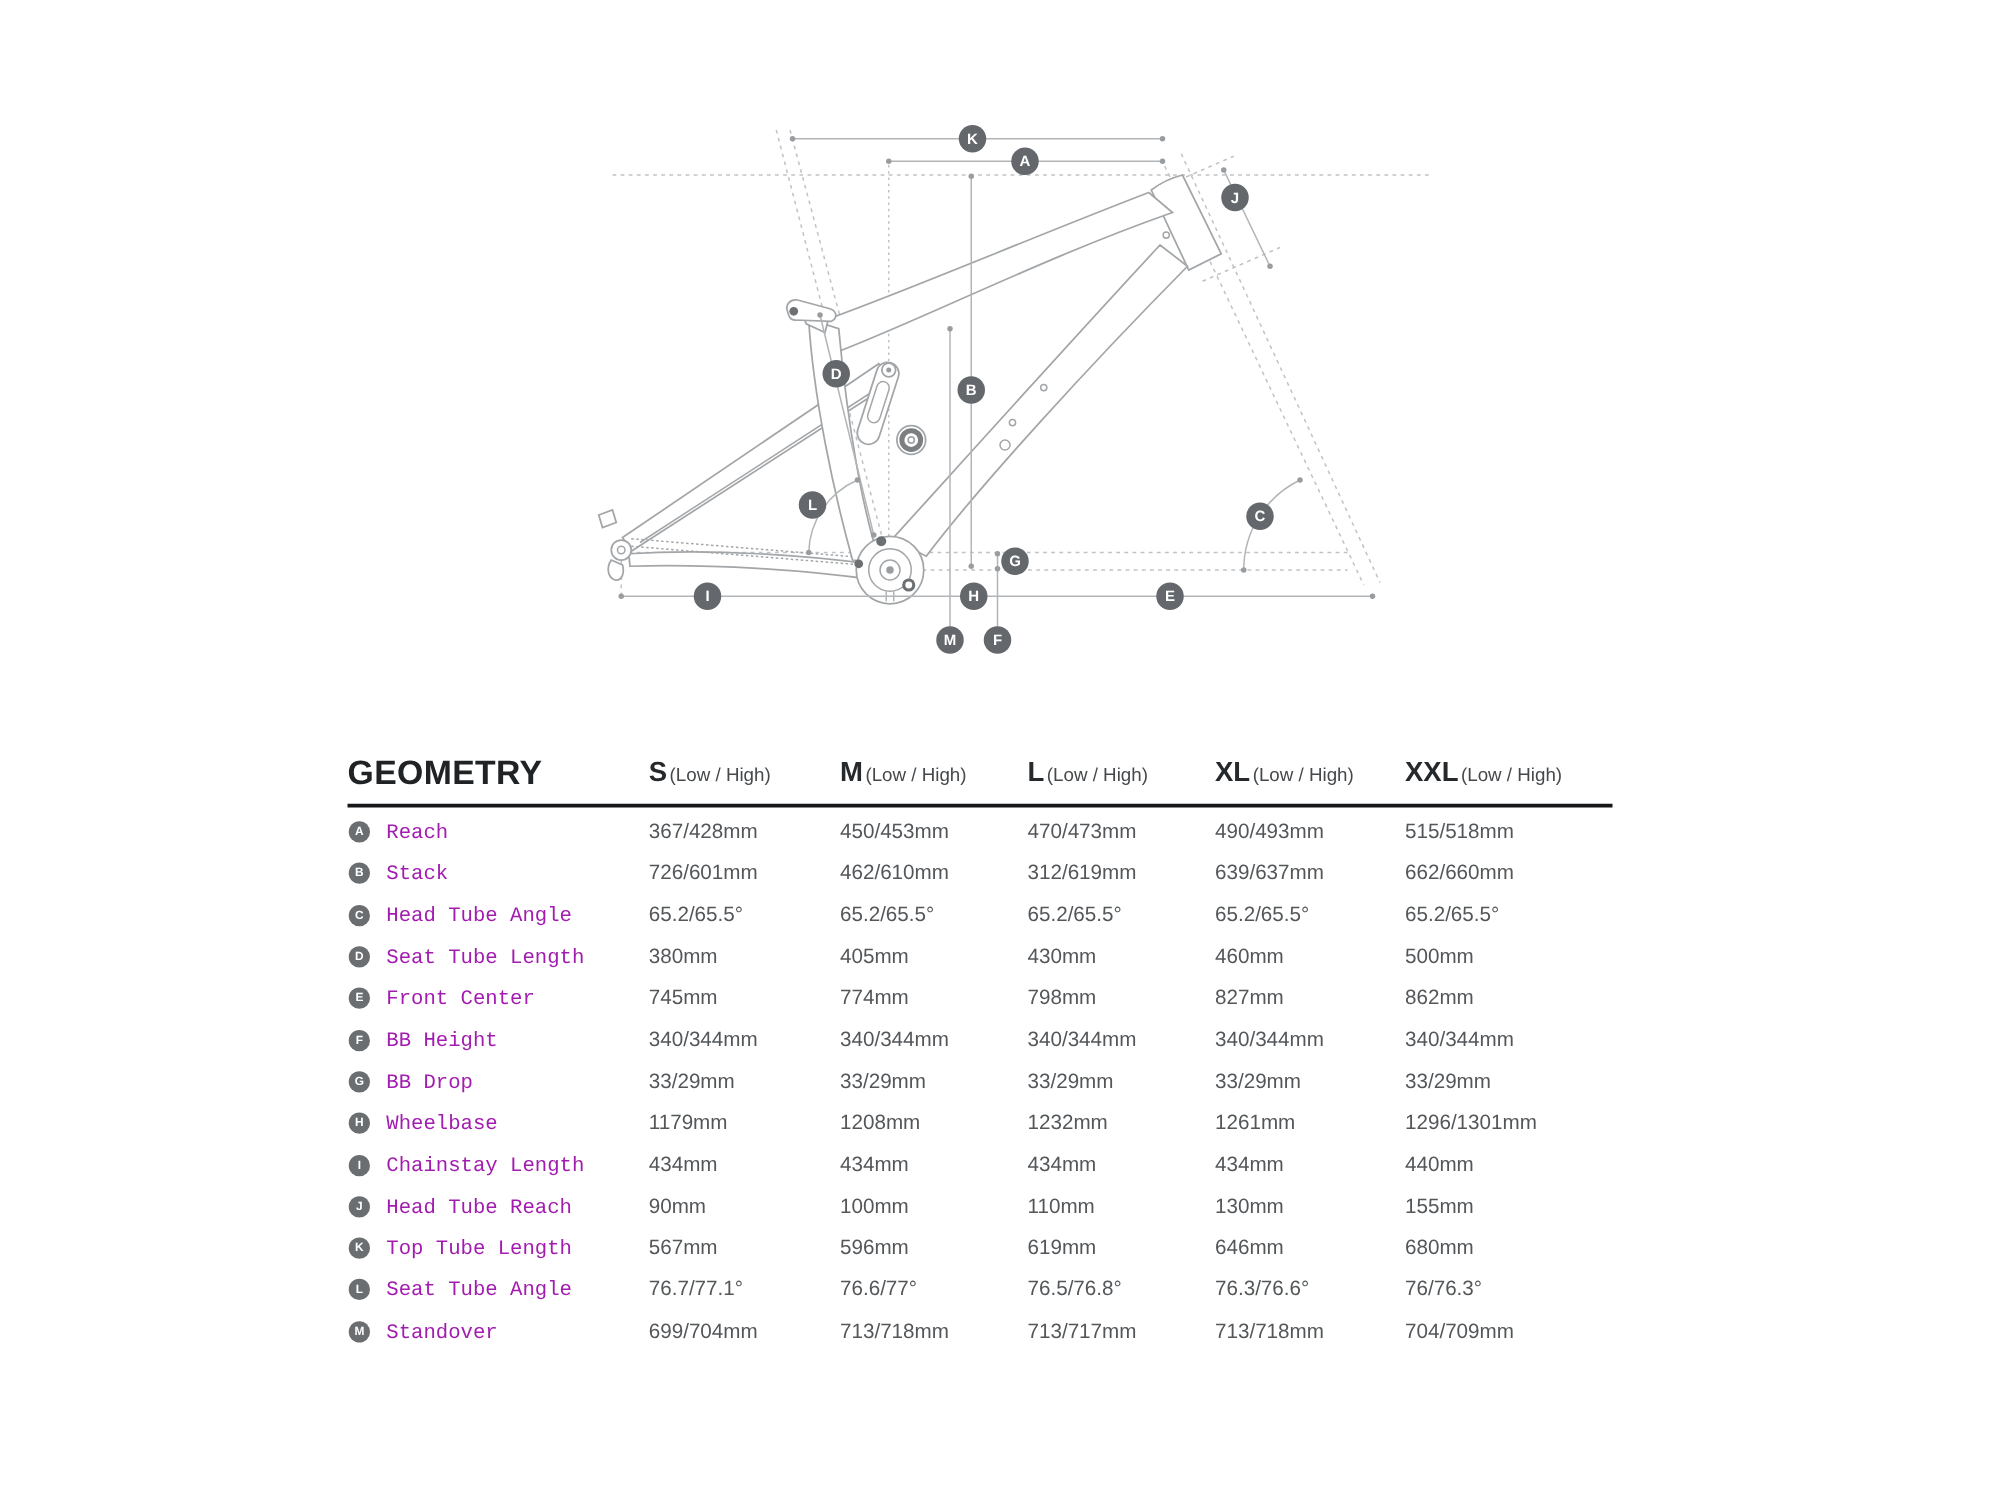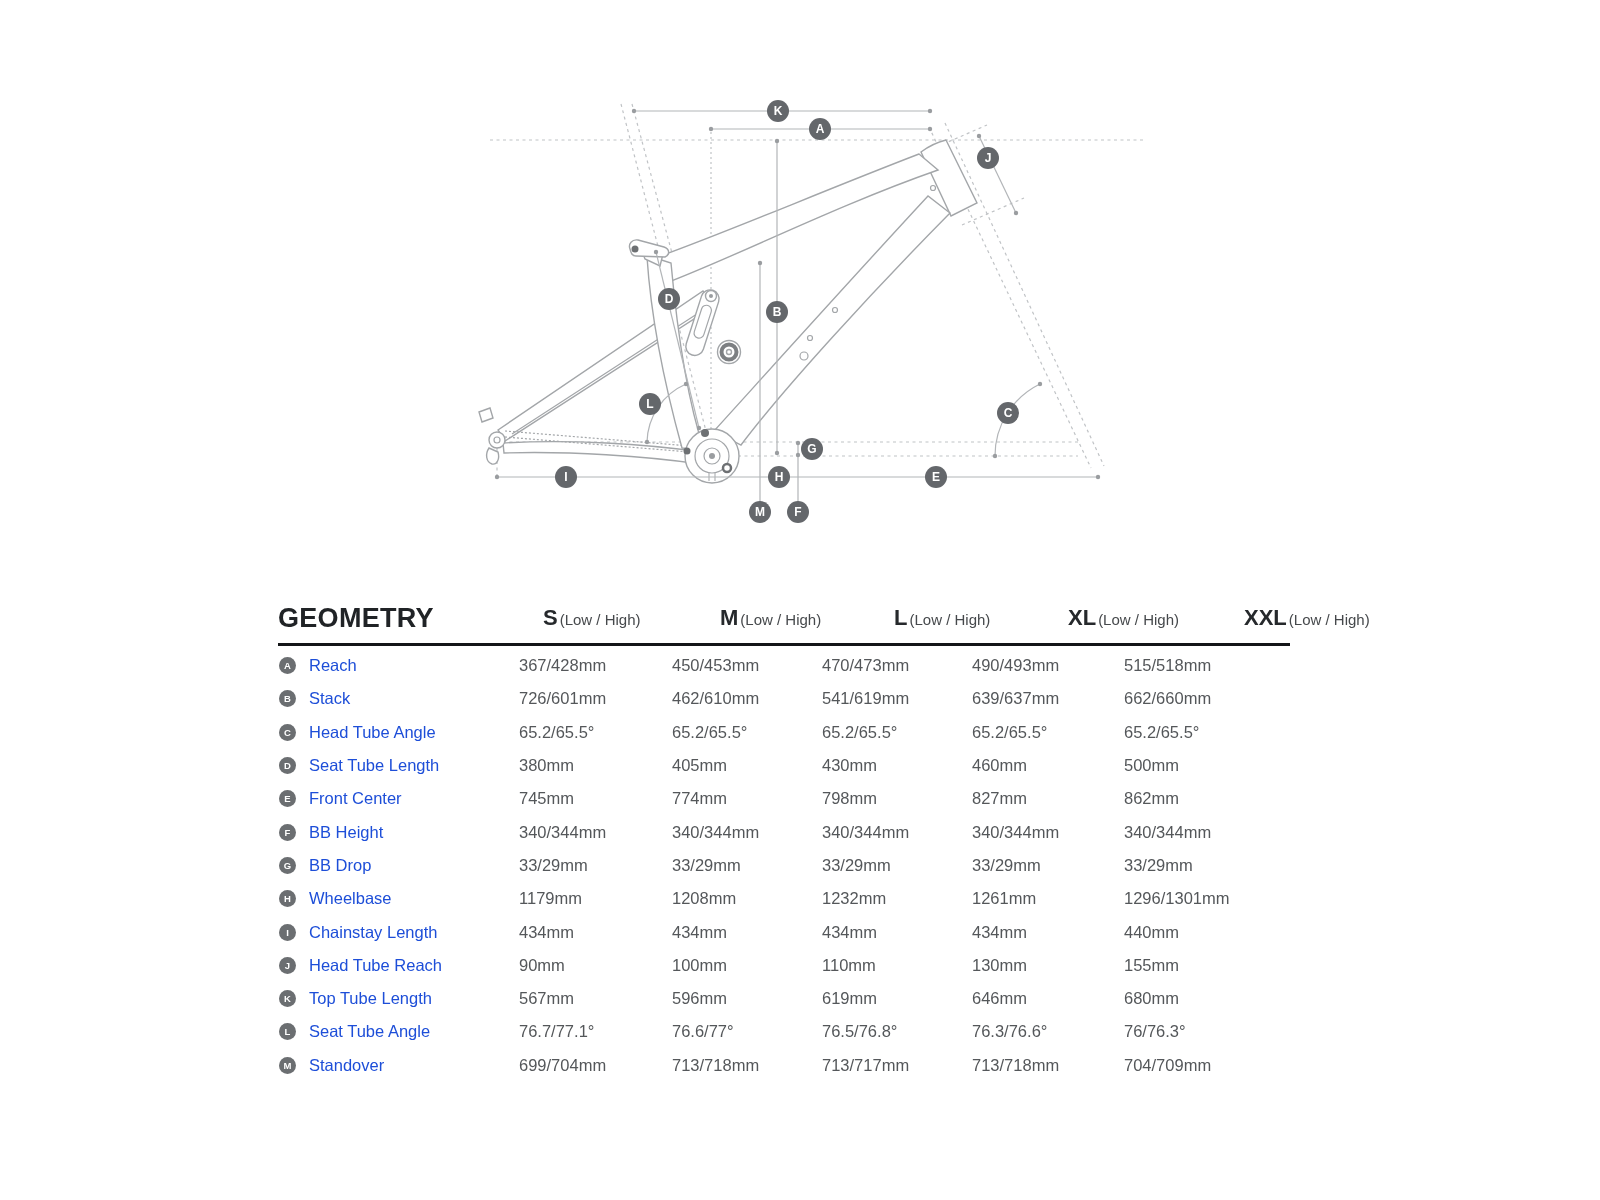--- a/index.html
+++ b/index.html
@@ -12,33 +12,33 @@
   .m    {fill:none;stroke:#b2b5b8;stroke-width:1.2;}
   .d    {fill:none;stroke:#c0c3c6;stroke-width:1.2;stroke-dasharray:3 3.5;}
   .d2   {fill:none;stroke:#c0c3c6;stroke-width:1.2;stroke-dasharray:2 3;}
   .dot  {fill:#9a9da0;stroke:none;}
   .dk   {fill:#6d7073;stroke:none;}
   .badge-c{fill:#64676b;stroke:none;}
   .badge-t{fill:#ffffff;font-size:12px;font-weight:bold;text-anchor:middle;}
   
   #geo-table{position:absolute;left:278px;top:596px;width:1012px;}
   .grid{display:grid;grid-template-columns:241px 153px 150px 150px 152px 166px;align-items:center;}
-  #ghead{height:44px;gap:24px;}
+  #ghead{height:44px;}
   .title{font-size:27px;font-weight:bold;color:#202326;letter-spacing:.3px;}
   .hcell{white-space:nowrap;}
   .hletter{font-size:22px;font-weight:bold;color:#26292c;}
   .hnote{font-size:15px;color:#46494c;margin-left:2px;}
   #grule{height:3px;background:#141618;margin-top:3px;}
   #grows{margin-top:3px;}
   .trow{height:33.3px;}
   .rowline{display:flex;align-items:center;}
   .rbadge{width:17px;height:17px;border-radius:50%;background:#6b6e71;color:#fff;
           font-size:9.5px;font-weight:bold;display:flex;align-items:center;justify-content:center;
           flex:0 0 17px;margin-left:1px;}
-  .rlabel{font-size:16.5px;color:#1d4ed8;margin-left:13px;}
+  .rlabel{font-size:16.5px;color:#a21caf;margin-left:13px;font-family:Liberation Mono, monospace;}
   .val{font-size:16.5px;color:#54575a;}
 </style>
 </head>
 <body>
 
 <div id="stage">
 
   <svg id="diagram" viewBox="0 0 1600 560" xmlns="http://www.w3.org/2000/svg">
 
     <g>
@@ -189,21 +189,21 @@
           <div class="val">490/493mm</div>
           <div class="val">515/518mm</div>
         </div>
         <div class="trow grid">
           <div class="rowline">
             <div class="rbadge">B</div>
             <div class="rlabel">Stack</div>
           </div>
           <div class="val">726/601mm</div>
           <div class="val">462/610mm</div>
-          <div class="val">541/619mm</div>
+          <div class="val">312/619mm</div>
           <div class="val">639/637mm</div>
           <div class="val">662/660mm</div>
         </div>
         <div class="trow grid">
           <div class="rowline">
             <div class="rbadge">C</div>
             <div class="rlabel">Head Tube Angle</div>
           </div>
           <div class="val">65.2/65.5°</div>
           <div class="val">65.2/65.5°</div>

